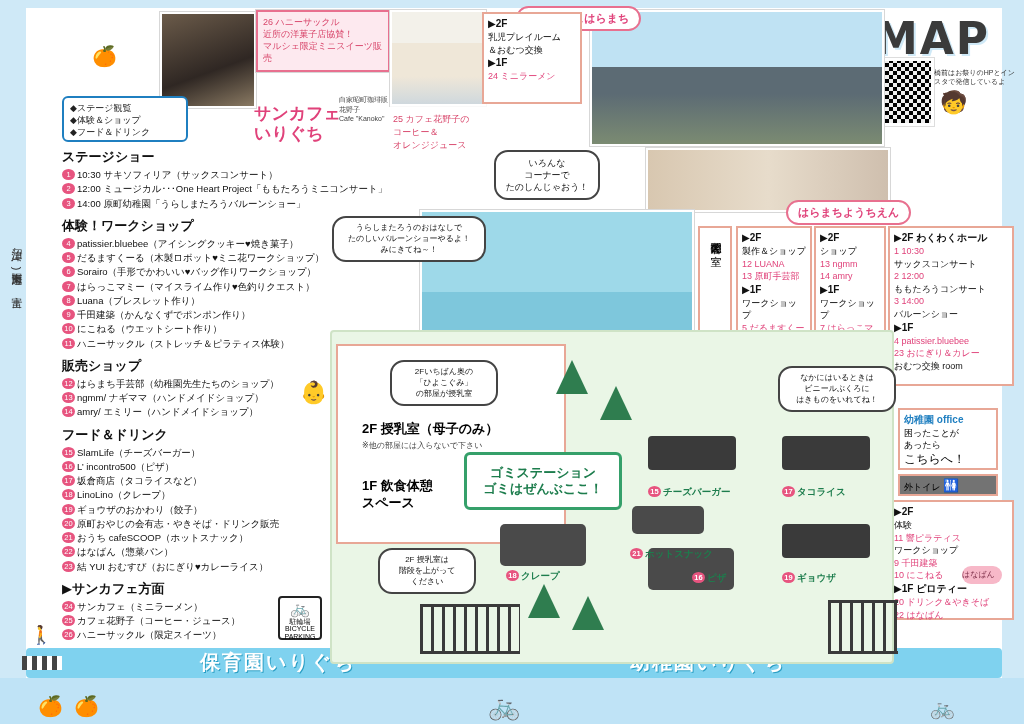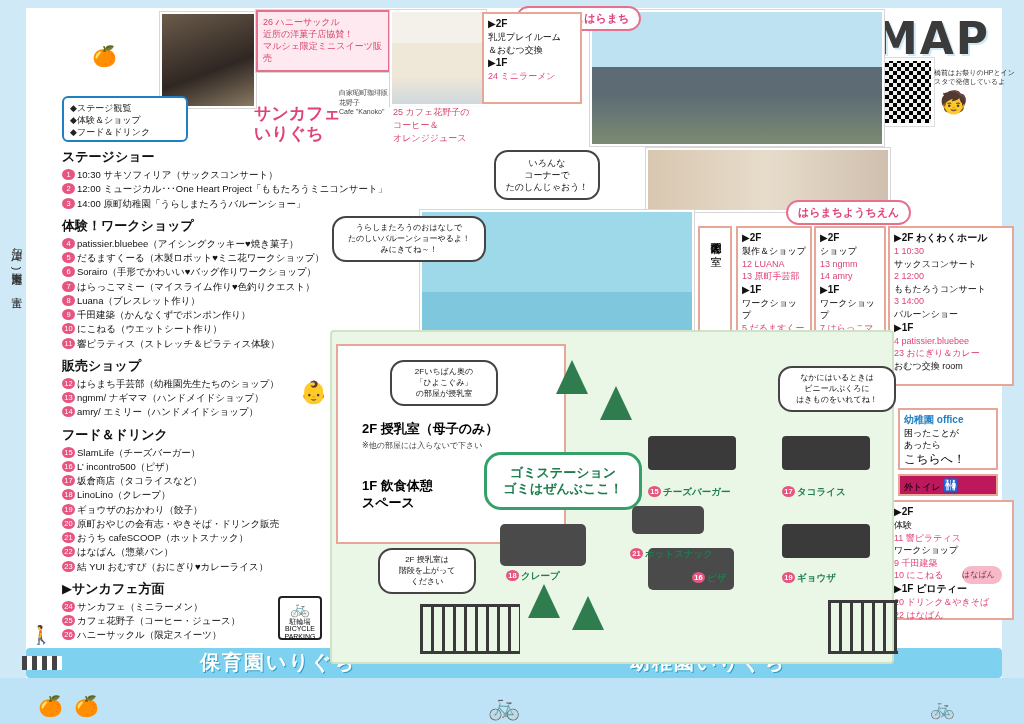--- a/index.html
+++ b/index.html
@@ -61,21 +61,21 @@
   .ph-foodA{left:640px;top:400px;width:105px;height:70px;background:radial-gradient(circle at 50% 55%,#e0a23c,#8b4b1d);}
   .ph-foodB{left:770px;top:400px;width:105px;height:70px;background:linear-gradient(160deg,#f0e3cc,#c9b48d);}
   .ph-foodC{left:770px;top:490px;width:105px;height:68px;background:linear-gradient(160deg,#f7efe0,#d8c49d);}
   .ph-foodD{left:534px;top:522px;width:80px;height:70px;background:linear-gradient(160deg,#f5e8d4,#d4b98e);}
   .ph-foodE{left:710px;top:560px;width:60px;height:55px;background:linear-gradient(160deg,#e9d9a8,#c7a85e);}
   .ph-sweets{left:256px;top:10px;width:130px;height:58px;background:#fde9ef;border:2px solid #e8708f;}
   .ph-sweets .cap{font-size:9px;color:#d8456a;padding:4px 5px;line-height:1.35;}
 
   .ph-caption{
     position:absolute;font-size:9px;color:#d8456a;background:rgba(255,255,255,.85);
-    padding:2px 3px;border-radius:2px;
+    padding:9px 3px;border-radius:2px;
   }
 
   
   .legend{
     position:absolute;left:62px;top:96px;width:126px;height:46px;
     border:2px solid #1f7fc0;border-radius:6px;background:#fff;
     padding:4px 6px;box-sizing:border-box;
   }
   .legend div{font-size:9px;line-height:1.35;color:#222;}
 
@@ -107,39 +107,39 @@
 
   .bubble{
     position:absolute;background:#fff;border:2px solid #444;border-radius:14px;
     font-size:9px;line-height:1.35;padding:5px 7px;box-sizing:border-box;color:#111;
   }
   .tag{
     position:absolute;background:#fff;border:2px solid #e8708f;border-radius:14px;
     color:#e0427a;font-size:11px;font-weight:bold;padding:3px 10px;
   }
   .gomi{
-    position:absolute;left:484px;top:452px;width:152px;height:52px;
-    background:#fff;border:3px solid #35a06a;border-radius:17px;
+    position:absolute;left:464px;top:452px;width:152px;height:52px;
+    background:#fff;border:3px solid #35a06a;border-radius:6px;
     color:#1d7d4d;font-weight:bold;font-size:13px;text-align:center;
     display:flex;flex-direction:column;justify-content:center;line-height:1.25;
   }
   .stall{position:absolute;background:#3a3a3a;border-radius:4px;}
   .stall-label{position:absolute;font-size:9.5px;color:#1d7d4d;font-weight:bold;}
   .stall-label .num{background:#e7547f;}
   .truck{position:absolute;background:#4a4a4a;border-radius:5px;}
   .tree{position:absolute;width:0;height:0;border-left:16px solid transparent;border-right:16px solid transparent;border-bottom:34px solid #2f7d4f;}
   .fence{
     position:absolute;background:repeating-linear-gradient(90deg,#3a3a3a 0 3px,transparent 3px 11px);
     border-top:3px solid #3a3a3a;border-bottom:3px solid #3a3a3a;
   }
   .office{
     position:absolute;left:898px;top:408px;width:100px;height:62px;
     border:2px solid #e8a796;background:#fff;box-sizing:border-box;padding:3px 4px;
   }
-  .toilet{position:absolute;left:898px;top:474px;width:100px;height:22px;border:2px solid #e8a796;background:#be185d;box-sizing:border-box;font-size:9px;padding:2px 4px;}
+  .toilet{position:absolute;left:898px;top:474px;width:100px;height:22px;border:2px solid #e8a796;background:#737373;box-sizing:border-box;font-size:9px;padding:2px 4px;}
   .mini-icon{font-size:13px;}
   .parking{
     position:absolute;left:278px;top:596px;width:44px;height:44px;
     border:2px solid #222;border-radius:4px;background:#fff;font-size:7px;text-align:center;
     box-sizing:border-box;padding-top:2px;line-height:1.1;
   }
   .cross{position:absolute;left:22px;bottom:54px;width:40px;height:46px;}
   .cross .bars{position:absolute;bottom:0;left:0;width:40px;height:14px;background:repeating-linear-gradient(90deg,#444 0 5px,#fff 5px 10px);}
   .bike{position:absolute;font-size:26px;color:#2b2b2b;}
   .citrus{position:absolute;font-size:20px;}
@@ -204,21 +204,21 @@
       <div class="item"><span class="num">2</span><span>12:00 ミュージカル･･･One Heart Project「ももたろうミニコンサート」</span></div>
       <div class="item"><span class="num">3</span><span>14:00 原町幼稚園「うらしまたろうバルーンショー」</span></div>
       <div class="sec-h">体験！ワークショップ</div>
       <div class="item"><span class="num">4</span><span>patissier.bluebee（アイシングクッキー♥焼き菓子）</span></div>
       <div class="item"><span class="num">5</span><span>だるますくーる（木製ロボット♥ミニ花ワークショップ）</span></div>
       <div class="item"><span class="num">6</span><span>Sorairo（手形でかわいい♥バッグ作りワークショップ）</span></div>
       <div class="item"><span class="num">7</span><span>はらっこマミー（マイスライム作り♥色釣りクエスト）</span></div>
       <div class="item"><span class="num">8</span><span>Luana（ブレスレット作り）</span></div>
       <div class="item"><span class="num">9</span><span>千田建築（かんなくずでポンポン作り）</span></div>
       <div class="item"><span class="num">10</span><span>にこねる（ウエットシート作り）</span></div>
-      <div class="item"><span class="num">11</span><span>響ピラティス（ストレッチ＆ピラティス体験）</span></div>
+      <div class="item"><span class="num">11</span><span>ハニーサックル（ストレッチ＆ピラティス体験）</span></div>
       <div class="sec-h">販売ショップ</div>
       <div class="item"><span class="num">12</span><span>はらまち手芸部（幼稚園先生たちのショップ）</span></div>
       <div class="item"><span class="num">13</span><span>ngmm/ ナギママ（ハンドメイドショップ）</span></div>
       <div class="item"><span class="num">14</span><span>amry/ エミリー（ハンドメイドショップ）</span></div>
       <div class="sec-h">フード＆ドリンク</div>
       <div class="item"><span class="num">15</span><span>SlamLife（チーズバーガー）</span></div>
       <div class="item"><span class="num">16</span><span>L’ incontro500（ピザ）</span></div>
       <div class="item"><span class="num">17</span><span>坂倉商店（タコライスなど）</span></div>
       <div class="item"><span class="num">18</span><span>LinoLino（クレープ）</span></div>
       <div class="item"><span class="num">19</span><span>ギョウザのおかわり（餃子）</span></div>

